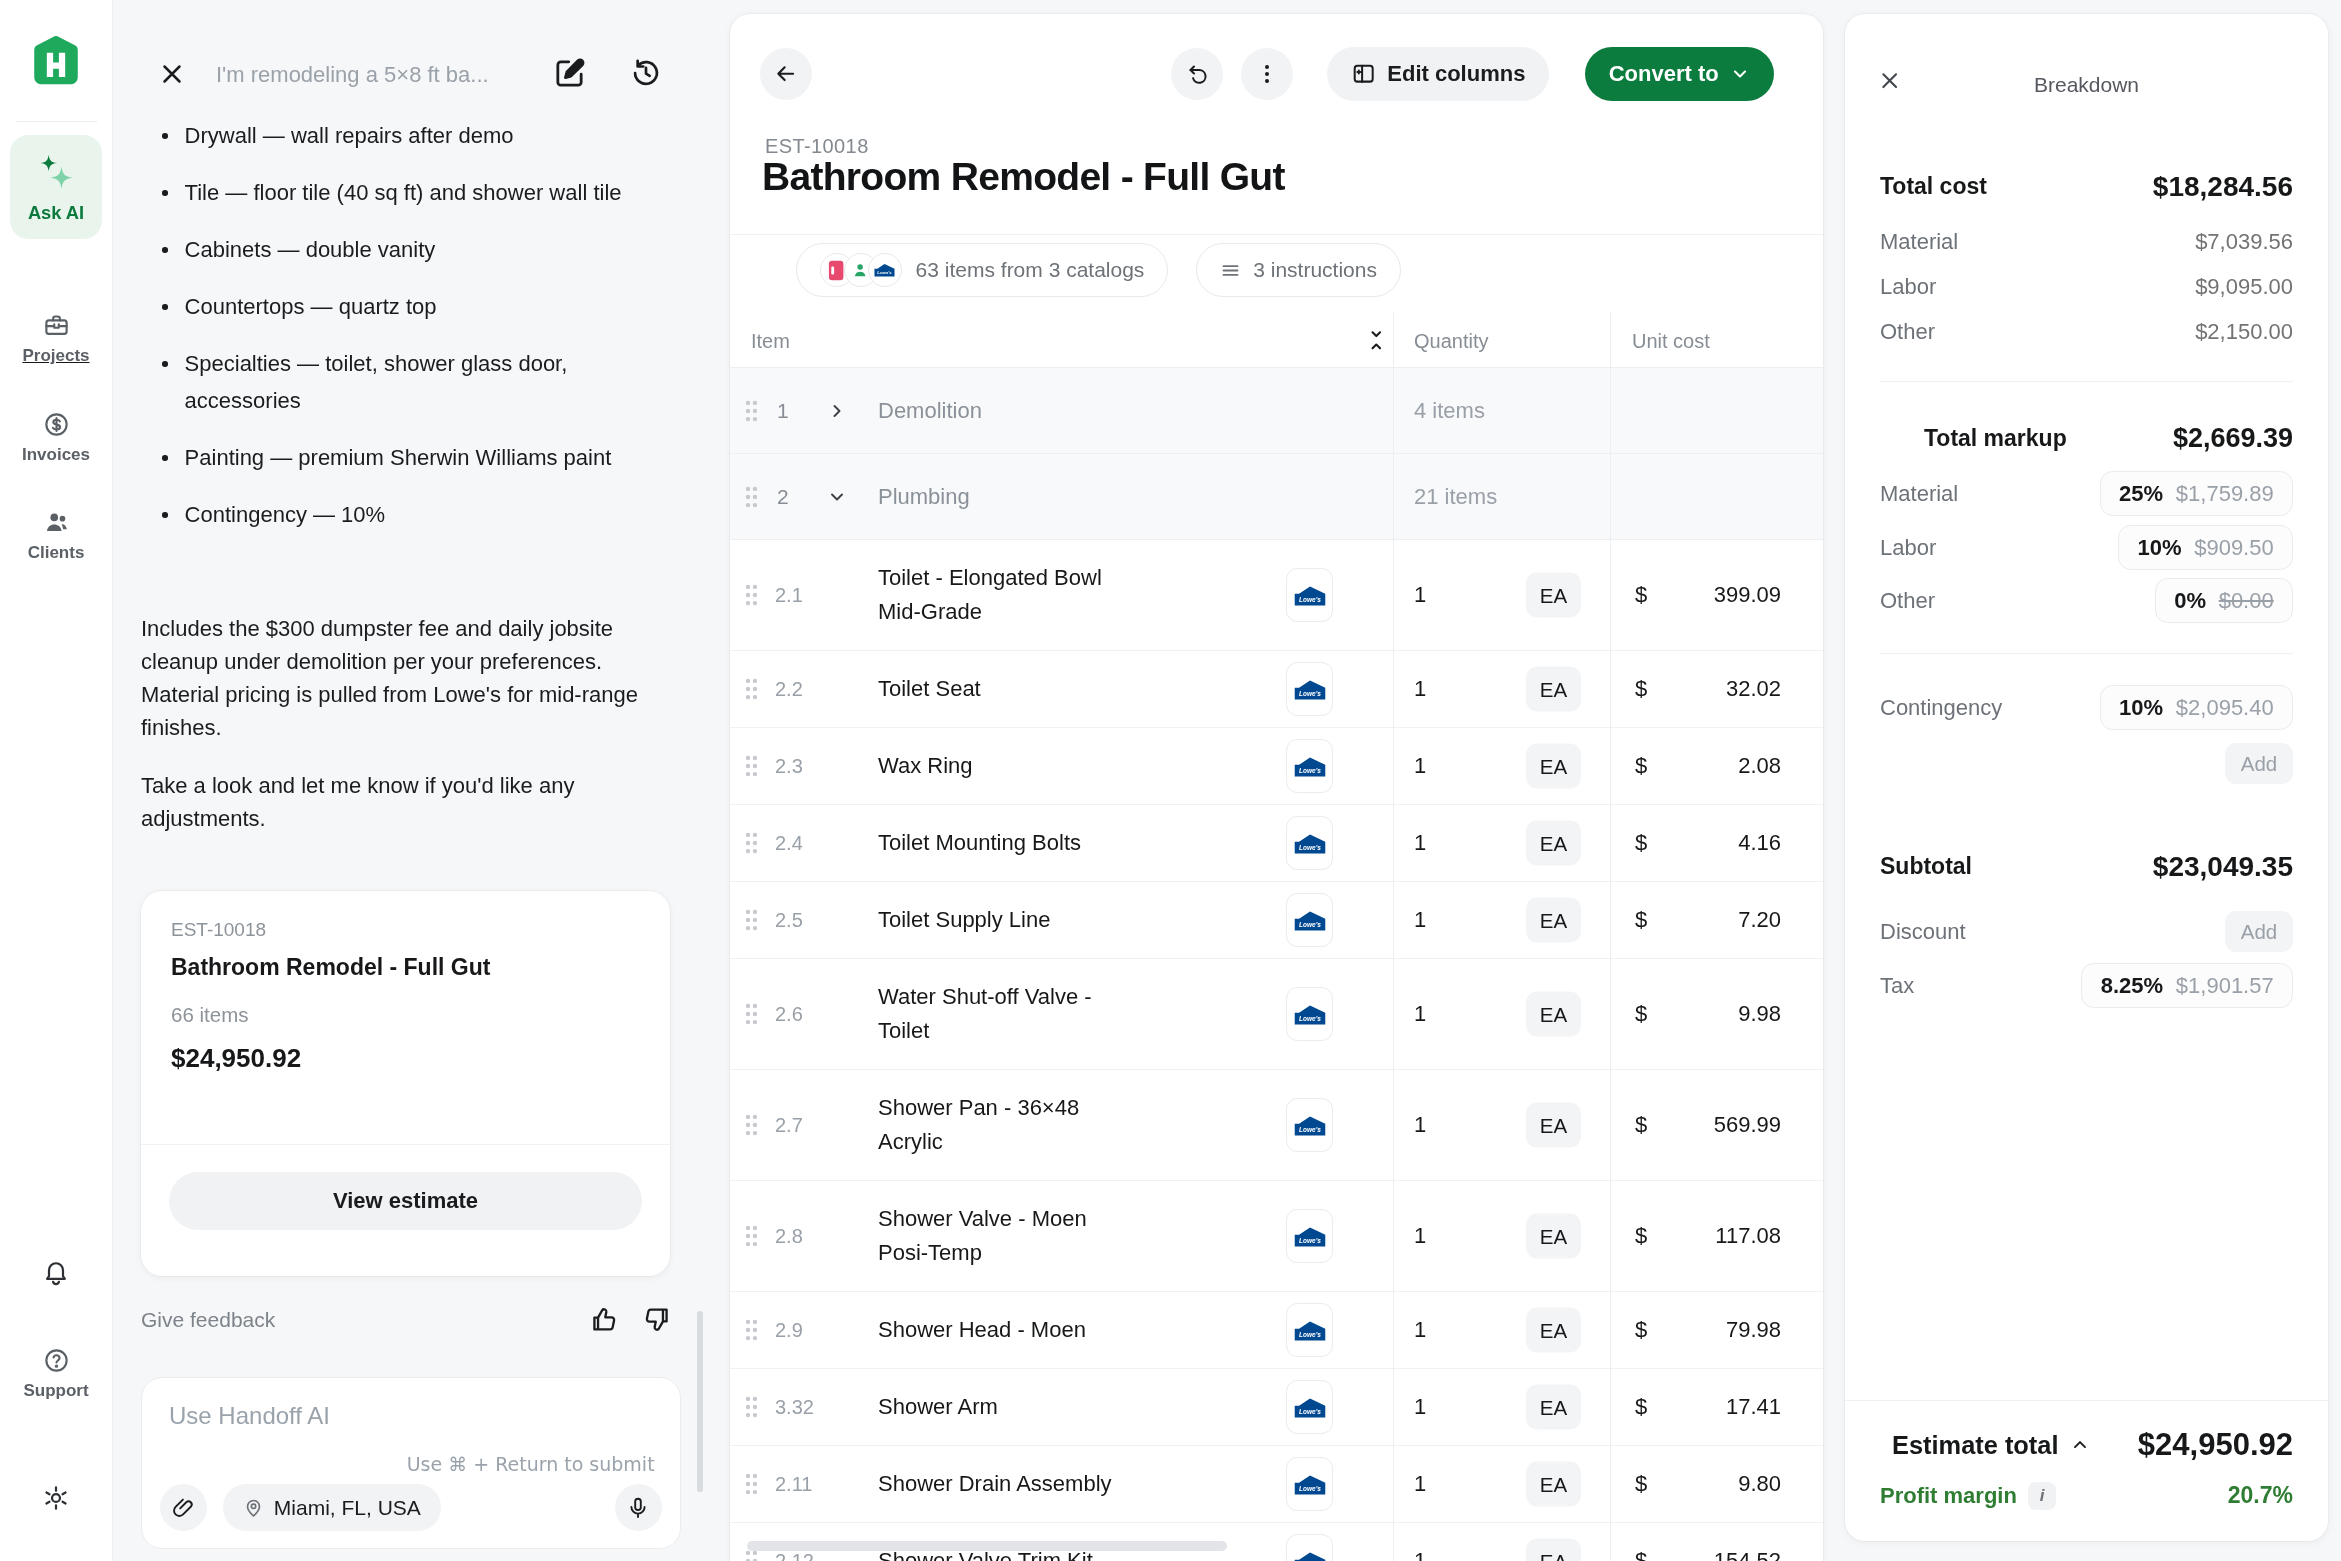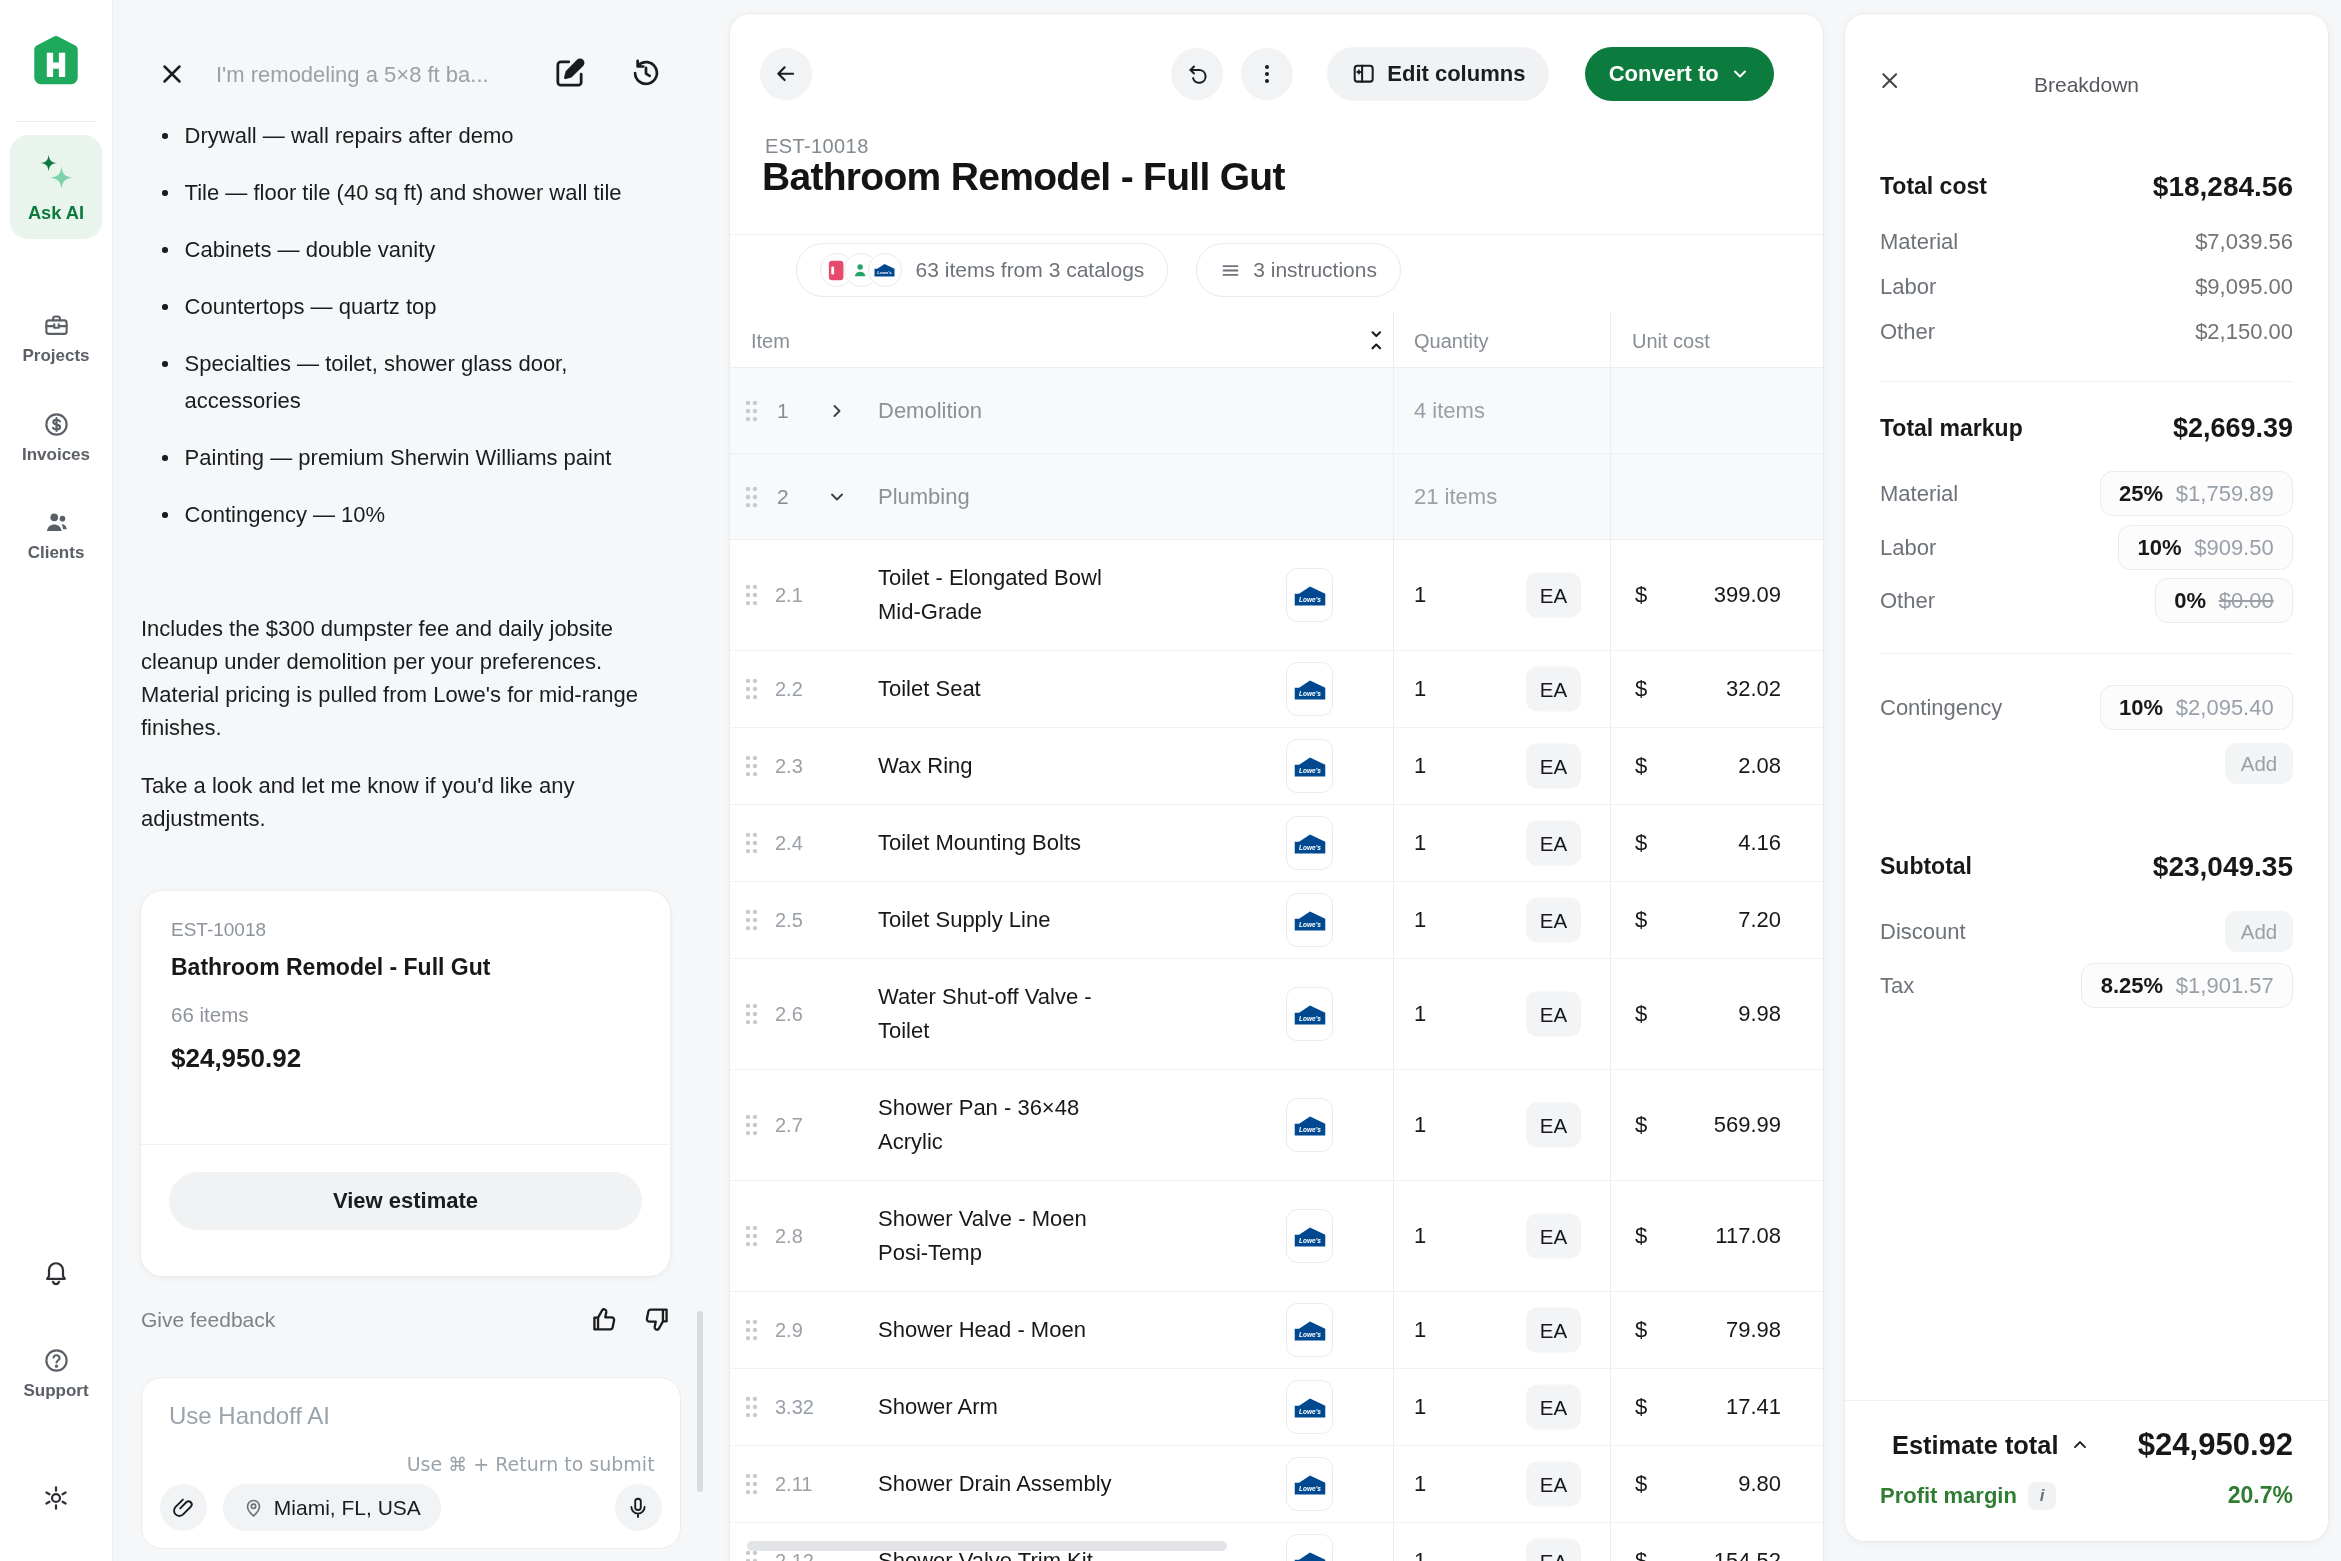--- a/index.html
+++ b/index.html
@@ -14,21 +14,21 @@
   svg { display:block; }
 
   
   .rail { position:absolute; left:0; top:0; width:113px; height:100%; background:#fff; border-right:0.7px solid #eceef0; }
   .logo { position:absolute; top:31px; left:50%; transform:translateX(-50%); }
   .rail-divider { position:absolute; top:121px; left:15.5px; right:15.5px; border-top:0.7px solid #ececee; }
   .rail-item { position:absolute; left:10px; right:10px; display:flex; flex-direction:column; align-items:center; gap:7px; cursor:pointer; }
   .rail-item span { font-size:17px; font-weight:600; color:#5b6066; }
   .askai { top:135px; height:104px; justify-content:center; background:#e9f4ec; border-radius:18.3px; }
   .askai span { color:#0c7a3d; font-size:18.3px; font-weight:700; }
-  .ri-projects { top:312px; } .ri-invoices { top:411px; } .ri-clients { top:509px; }
+  .ri-projects { top:312px;text-decoration:underline; } .ri-invoices { top:411px; } .ri-clients { top:509px; }
   .ri-bell { top:1258px; } .ri-support { top:1347px; } .ri-gear { top:1484px; }
 
   
   .chat { position:absolute; left:113px; top:0; width:593px; height:100%; }
   .chat-header { position:absolute; top:49px; left:0; right:0; height:49px; }
   .icon-btn { background:none; border:none; cursor:pointer; padding:0; }
   .chat-close { position:absolute; left:44px; top:10px; }
   .chat-title { position:absolute; left:103px; top:12.7px; width:332px; font-size:22px; color:#9aa1a9; white-space:nowrap; overflow:hidden; text-overflow:ellipsis; }
   .chat-edit { position:absolute; left:439px; top:7px; }
   .chat-history { position:absolute; left:516px; top:7px; }
@@ -115,21 +115,21 @@
   .bd-title { position:absolute; left:0; right:0; top:59px; text-align:center; font-size:21px; color:#55595f; }
   .bd-row { position:absolute; left:35px; right:35px; display:flex; align-items:center; }
   .bd-label { font-size:22px; color:#6d7278; }
   .bd-val { margin-left:auto; font-size:22px; color:#737373; }
   .bold-row .bd-label { font-size:23px; font-weight:800; color:#17181a; }
   .bold-row .bd-val { font-weight:800; color:#17181a; }
   .r-totalcost { top:150px; height:45px; } .r-totalcost .bd-val { font-size:28px; }
   .r-mat { top:212px; height:31px; } .r-lab { top:257px; height:31px; } .r-oth { top:302px; height:31px; }
   .bd-div { position:absolute; left:35px; right:35px; border-top:0.7px solid #eef0f1; }
   .d1 { top:367px; } .d2 { top:639px; }
-  .r-markup { top:392px; height:45px; } .r-markup .bd-val { font-size:27px; }
+  .r-markup { top:402px; height:45px;margin-left:44px; } .r-markup .bd-val { font-size:27px; }
   .chip-row { height:45px; }
   .r-cm { top:457px; } .r-cl { top:511px; } .r-co { top:564px; }
   .r-cont { top:671px; }
   .bd-chip { margin-left:auto; height:45px; border:1.1px solid #e9ebee; border-radius:12.7px; background:#fcfcfd; display:flex; align-items:center; gap:12.7px; padding:0 18.3px; cursor:pointer; }
   .bd-chip .pct { font-size:22px; font-weight:600; color:#17181a; }
   .bd-chip .amt { font-size:22px; color:#9aa0a8; }
   .struck { text-decoration:line-through; }
   .add-btn { position:absolute; right:35px; width:68px; height:41px; border:none; border-radius:11.3px; background:#f3f4f6; font-size:20.5px; color:#9aa0a8; cursor:pointer; font-family:inherit; }
   .add-cont { top:729px; }
   .r-subtotal { top:830px; height:45px; } .r-subtotal .bd-val { font-size:28px; }

